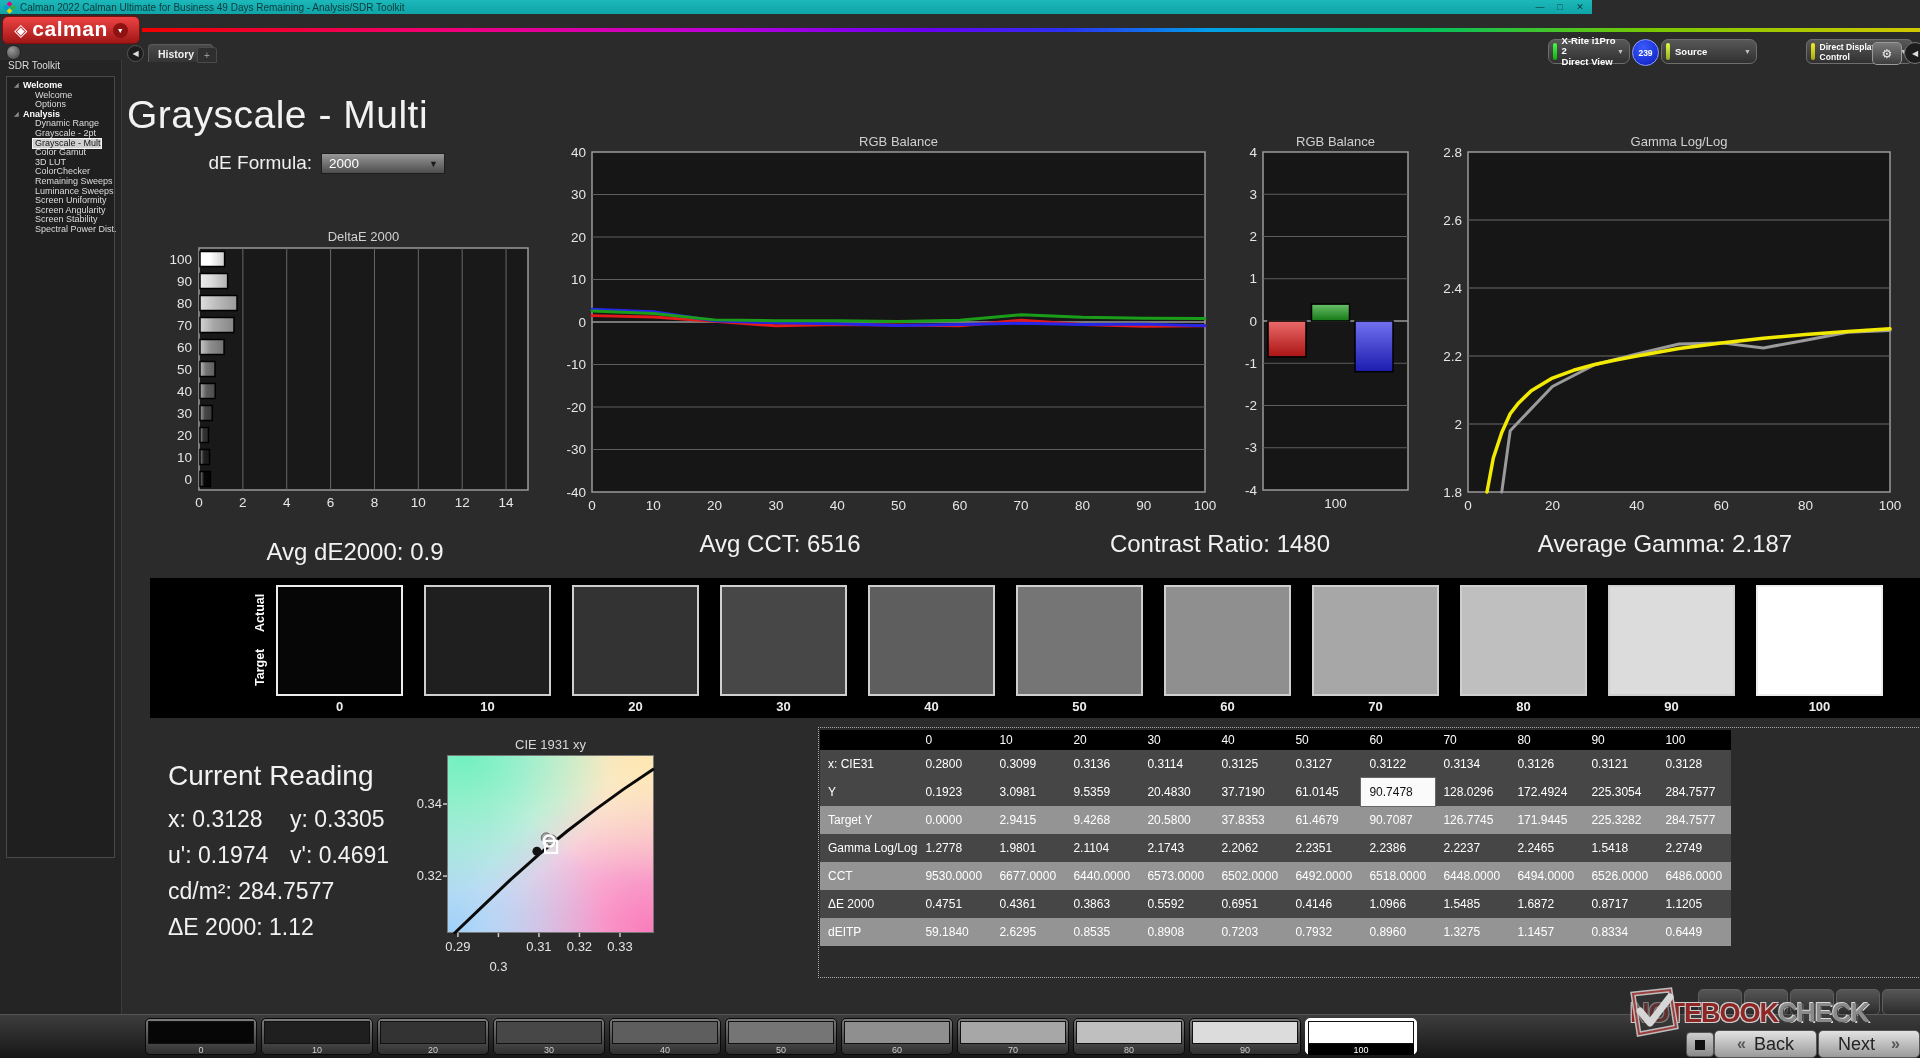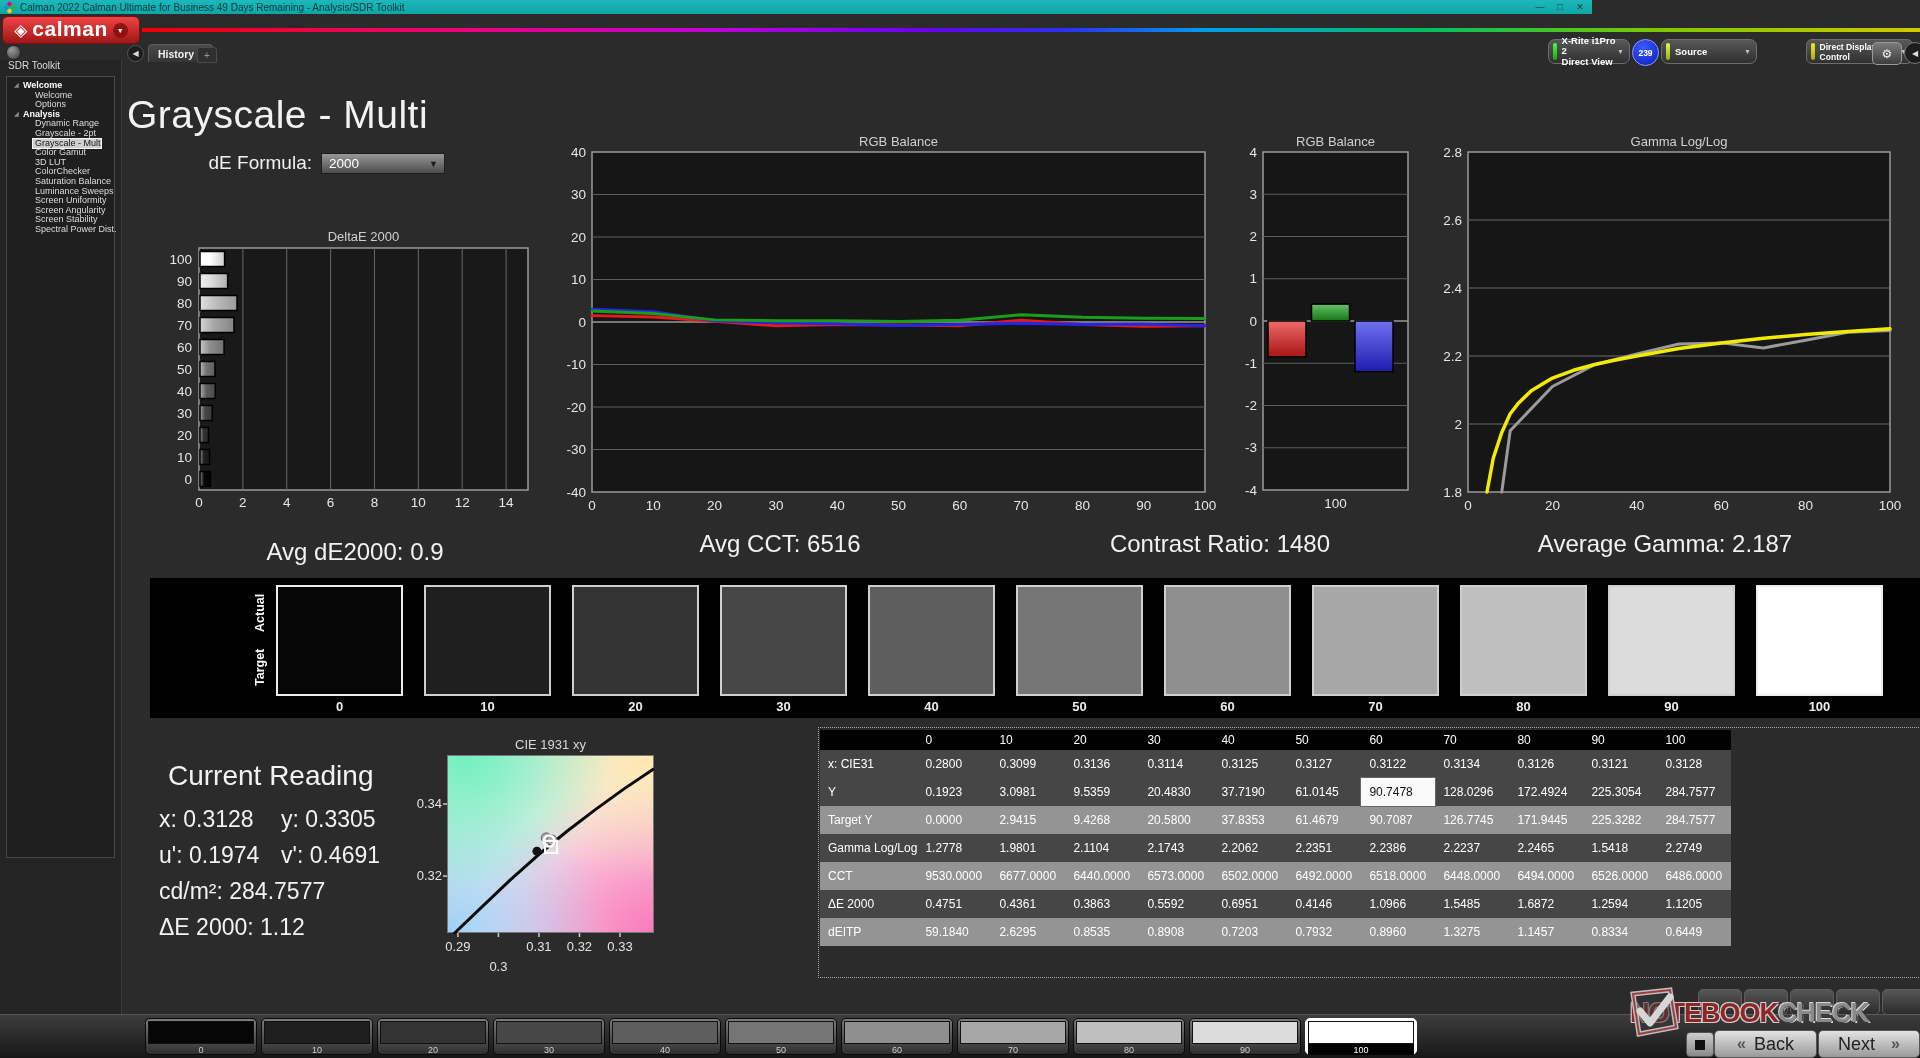--- a/index.html
+++ b/index.html
@@ -61,21 +61,21 @@
   svg{position:absolute;overflow:visible;}
   svg text{font-family:"Liberation Sans",sans-serif;}
   
   #band{left:150px;top:578px;width:1770px;height:140px;background:#000;}
   .rot{position:absolute;left:103px;width:16px;writing-mode:vertical-rl;transform:rotate(180deg);
     font-size:12.5px;font-weight:bold;color:#fff;text-align:center;}
   .swatch{position:absolute;top:7px;width:123px;height:107px;border:2px solid #ededed;}
   .swlabel{position:absolute;top:121px;width:127px;text-align:center;font-size:13px;font-weight:bold;color:#ededed;}
   
   #cr-title{left:168px;top:760px;font-size:28px;color:#f2f2f2;}
-  .crline{left:159px;font-size:23px;color:#f2f2f2;display:flex;}
+  .crline{left:168px;font-size:23px;color:#f2f2f2;display:flex;}
   
   #dotted{left:818px;top:727px;width:1101px;height:249px;border:1px dotted #a8a8a8;}
   #tablewrap{left:820px;top:730px;}
   table{border-collapse:collapse;}
   th,td{font-weight:normal;text-align:left;padding:0 0 0 8px;font-size:12px;color:#fff;white-space:nowrap;}
   thead th{background:#000;height:20px;}
   tbody td{height:28px;}
   tr.r-dark td{background:#464646;} tr.r-light td{background:#949494;}
   td.hl{background:#fafafa !important;color:#111;outline:1px solid #666;}
   
@@ -147,21 +147,21 @@
       <div class="tgroup"><span class="tri">◢</span>Welcome</div>
       <div class="titem">Welcome</div>
       <div class="titem">Options</div>
       <div class="tgroup"><span class="tri">◢</span>Analysis</div>
       <div class="titem">Dynamic Range</div>
       <div class="titem">Grayscale - 2pt</div>
       <div class="titem sel">Grayscale - Multi</div>
       <div class="titem">Color Gamut</div>
       <div class="titem">3D LUT</div>
       <div class="titem">ColorChecker</div>
-      <div class="titem">Saturation Balance</div>
+      <div class="titem">Remaining Sweeps</div>
       <div class="titem">Luminance Sweeps</div>
       <div class="titem">Screen Uniformity</div>
       <div class="titem">Screen Angularity</div>
       <div class="titem">Screen Stability</div>
       <div class="titem">Spectral Power Dist.</div>
     </div>
 </div>
 
 <div class="abs tbtn" style="left:1548px;top:39px;width:82px;">
   <span class="bar" style="background:linear-gradient(#4f4,#1a1)"></span>
@@ -568,21 +568,21 @@
           <td>ΔE 2000</td>
           <td>0.4751</td>
           <td>0.4361</td>
           <td>0.3863</td>
           <td>0.5592</td>
           <td>0.6951</td>
           <td>0.4146</td>
           <td>1.0966</td>
           <td>1.5485</td>
           <td>1.6872</td>
-          <td>1.2594</td>
+          <td>0.8717</td>
           <td>1.1205</td>
         </tr>
         <tr class="r-light">
           <td>dEITP</td>
           <td>59.1840</td>
           <td>2.6295</td>
           <td>0.8535</td>
           <td>0.8908</td>
           <td>0.7203</td>
           <td>0.7932</td>

